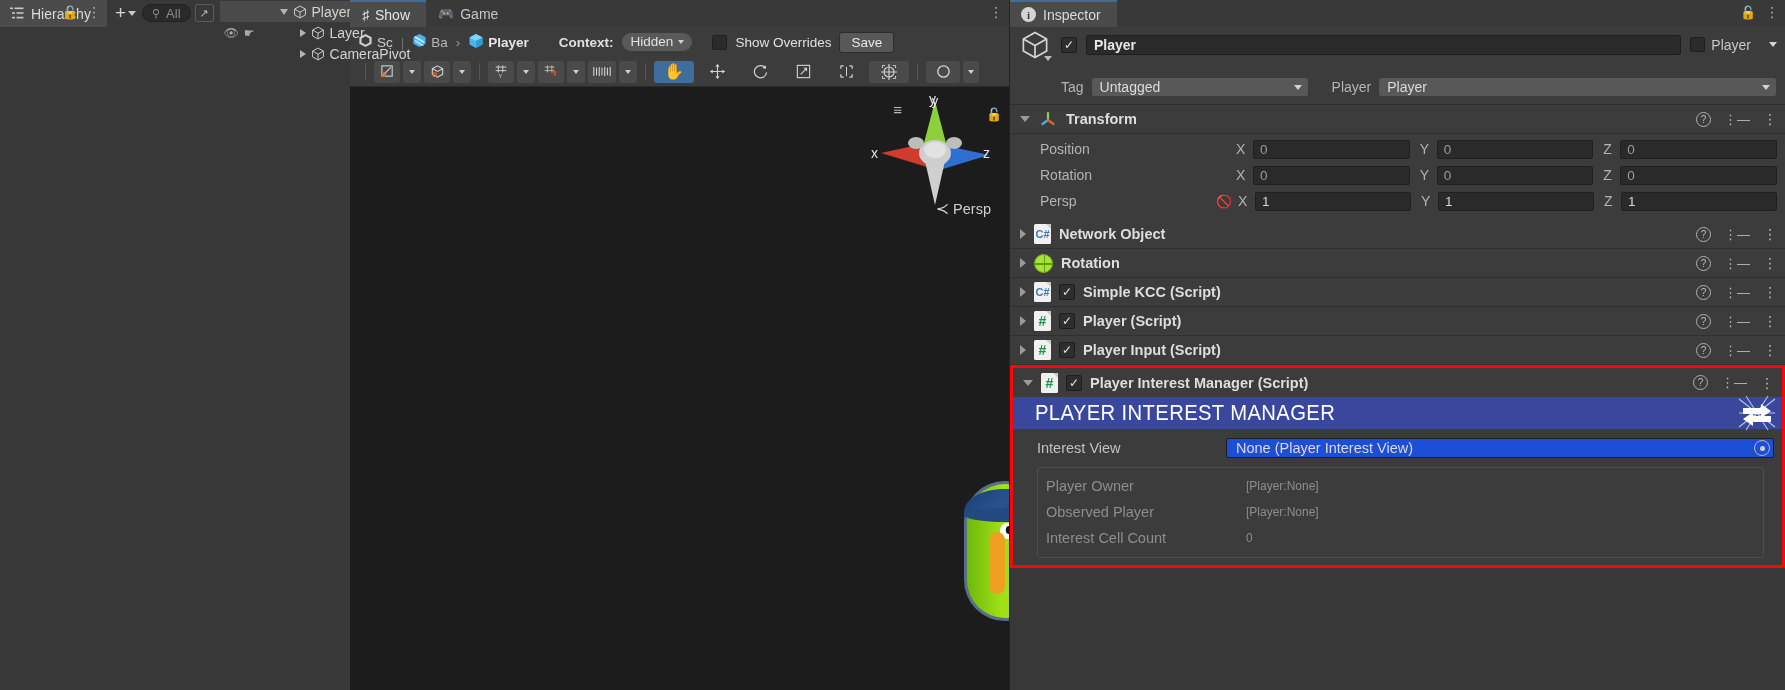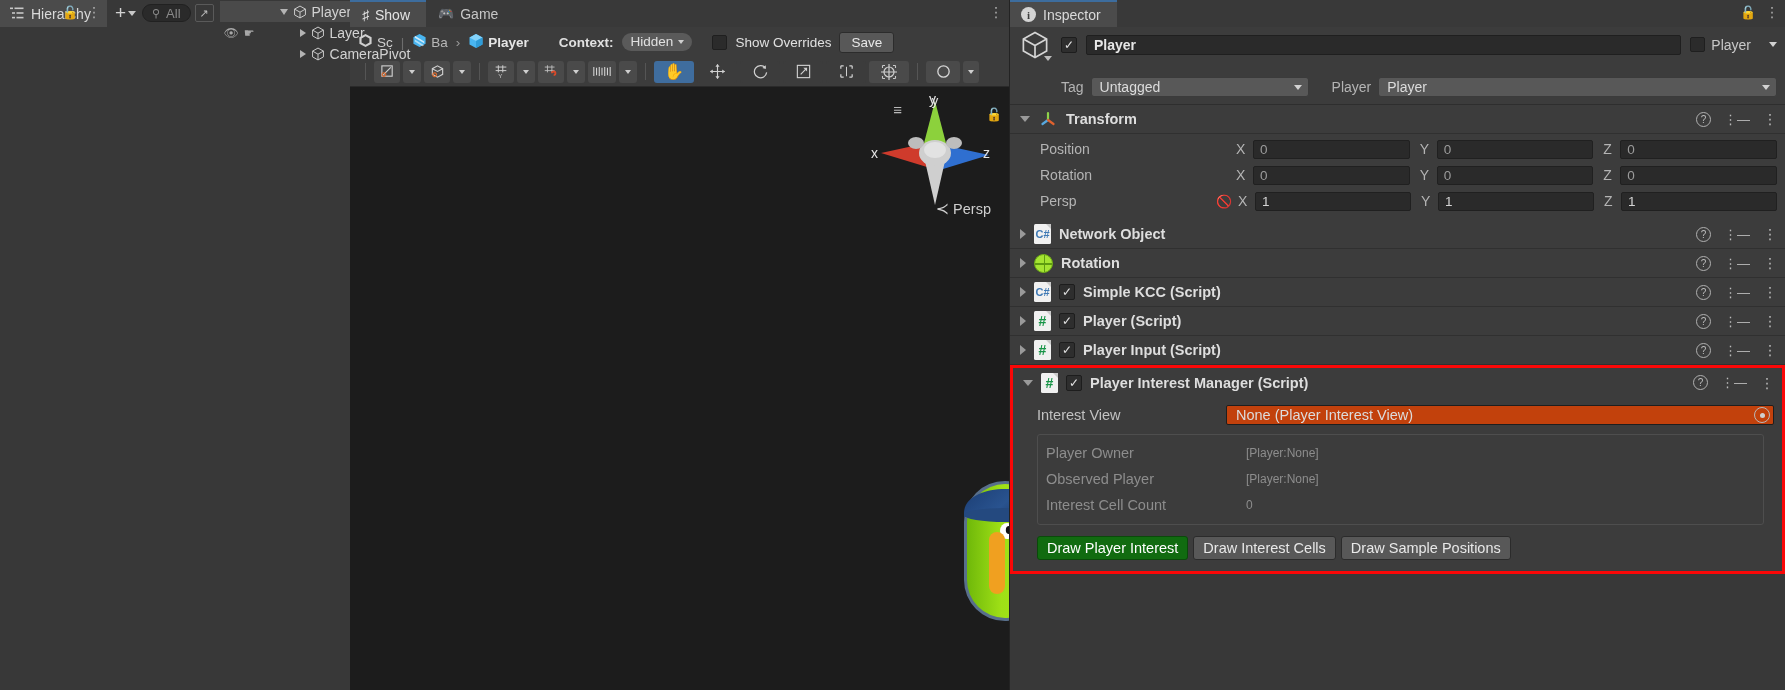--- a/index.html
+++ b/index.html
@@ -174,21 +174,21 @@
   .pim-banner { height: 33px; background: #39489c; display: flex;
                 align-items: center; padding: 0 6px 0 22px; position: relative;
                 border-bottom: 1px solid #2b3780; }
   .pim-banner-title { font-size: 22px; color: #ffffff; letter-spacing: 0.4px;
                       font-family: "Liberation Sans Narrow", "Liberation Sans", sans-serif;
                       transform: scaleX(0.92); transform-origin: left center; }
   .pim-logo { position: absolute; right: 2px; top: -2px; width: 46px; height: 36px; }
   .pim-body { background: #3c3c3c; padding: 5px 8px 7px 8px; }
   .pim-row { height: 26px; display: flex; align-items: center; }
   .pim-lbl { width: 205px; color: #c2c2c2; font-size: 14.5px; padding-left: 16px; }
-  .objfield { flex: 1; height: 20px; background: #c2410c; border: 1px solid #1e1e1e;
+  .objfield { flex: 1; height: 20px; background: #1d4ed8; border: 1px solid #1e1e1e;
               border-radius: 2px; display: flex; align-items: center;
               justify-content: space-between; padding: 0 3px 0 9px;
               color: #dcdcdc; font-size: 14.5px; }
   .obj-pick { width: 16px; height: 16px; border-radius: 50%; border: 1.5px solid #b9b9b9;
               display: flex; align-items: center; justify-content: center; }
   .obj-pick i { width: 5px; height: 5px; border-radius: 50%; background: #d0d0d0;
                 display: block; }
   .ro-box { border: 1px solid #4e4e4e; border-radius: 3px; background: #3c3c3c;
             margin: 6px 10px 0 16px; padding: 5px 0 6px 0; }
   .ro-row { height: 26px; display: flex; align-items: center; padding-left: 8px; }
@@ -708,20 +708,33 @@
           <span class="cs-icon green">#</span>
           <span class="chk-on">✓</span>
           <span class="comp-title">Player Interest Manager (Script)</span>
           <div class="comp-right">
             <span style="width:15px;height:15px;border-radius:50%;border:1.2px solid #b0b0b0;display:flex;align-items:center;justify-content:center;font-size:10px">?</span>
             <span style="font-size:13px">⋮—</span>
             <span style="font-size:14px">⋮</span>
           </div>
         </div>
 
+        <div class="pim-banner">
+          <span class="pim-banner-title">PLAYER INTEREST MANAGER</span>
+          <span class="pim-logo">
+            <svg width="46" height="36" viewBox="0 0 46 36">
+              <g stroke="#b9c4e4" stroke-width="1.1">
+                <path d="M23 18 L5 4 M23 18 L5 18 M23 18 L5 32 M23 18 L41 4 M23 18 L41 18 M23 18 L41 32
+                         M23 18 L12 1 M23 18 L34 1 M23 18 L12 35 M23 18 L34 35"></path>
+              </g>
+              <path d="M9 13 L27 13 L27 9 L37 16 L27 23 L27 19 L9 19 Z" fill="#ffffff"></path>
+              <path d="M37 21 L19 21 L19 17 L9 24 L19 31 L19 27 L37 27 Z" fill="#ffffff"></path>
+            </svg>
+          </span>
+        </div>
 
         <div class="pim-body">
           <div class="pim-row">
             <span class="pim-lbl">Interest View</span>
             <div class="objfield">
               <span>None (Player Interest View)</span>
               <span class="obj-pick">
                   <i></i>
                 </span>
             </div>
@@ -735,29 +748,18 @@
             <div class="ro-row">
               <span class="ro-lbl">Observed Player</span>
               <span class="ro-val">[Player:None]</span>
             </div>
             <div class="ro-row">
               <span class="ro-lbl">Interest Cell Count</span>
               <span class="ro-val">0</span>
             </div>
           </div>
 
-          <div class="btn-row">
-            <div class="pim-btn on">
-              <span>Draw Player Interest</span>
-            </div>
-            <div class="pim-btn">
-              <span>Draw Interest Cells</span>
-            </div>
-            <div class="pim-btn">
-              <span>Draw Sample Positions</span>
-            </div>
-          </div>
         </div>
       </div>
 
     </div>
   </div>
 </div>
 
 </body></html>

